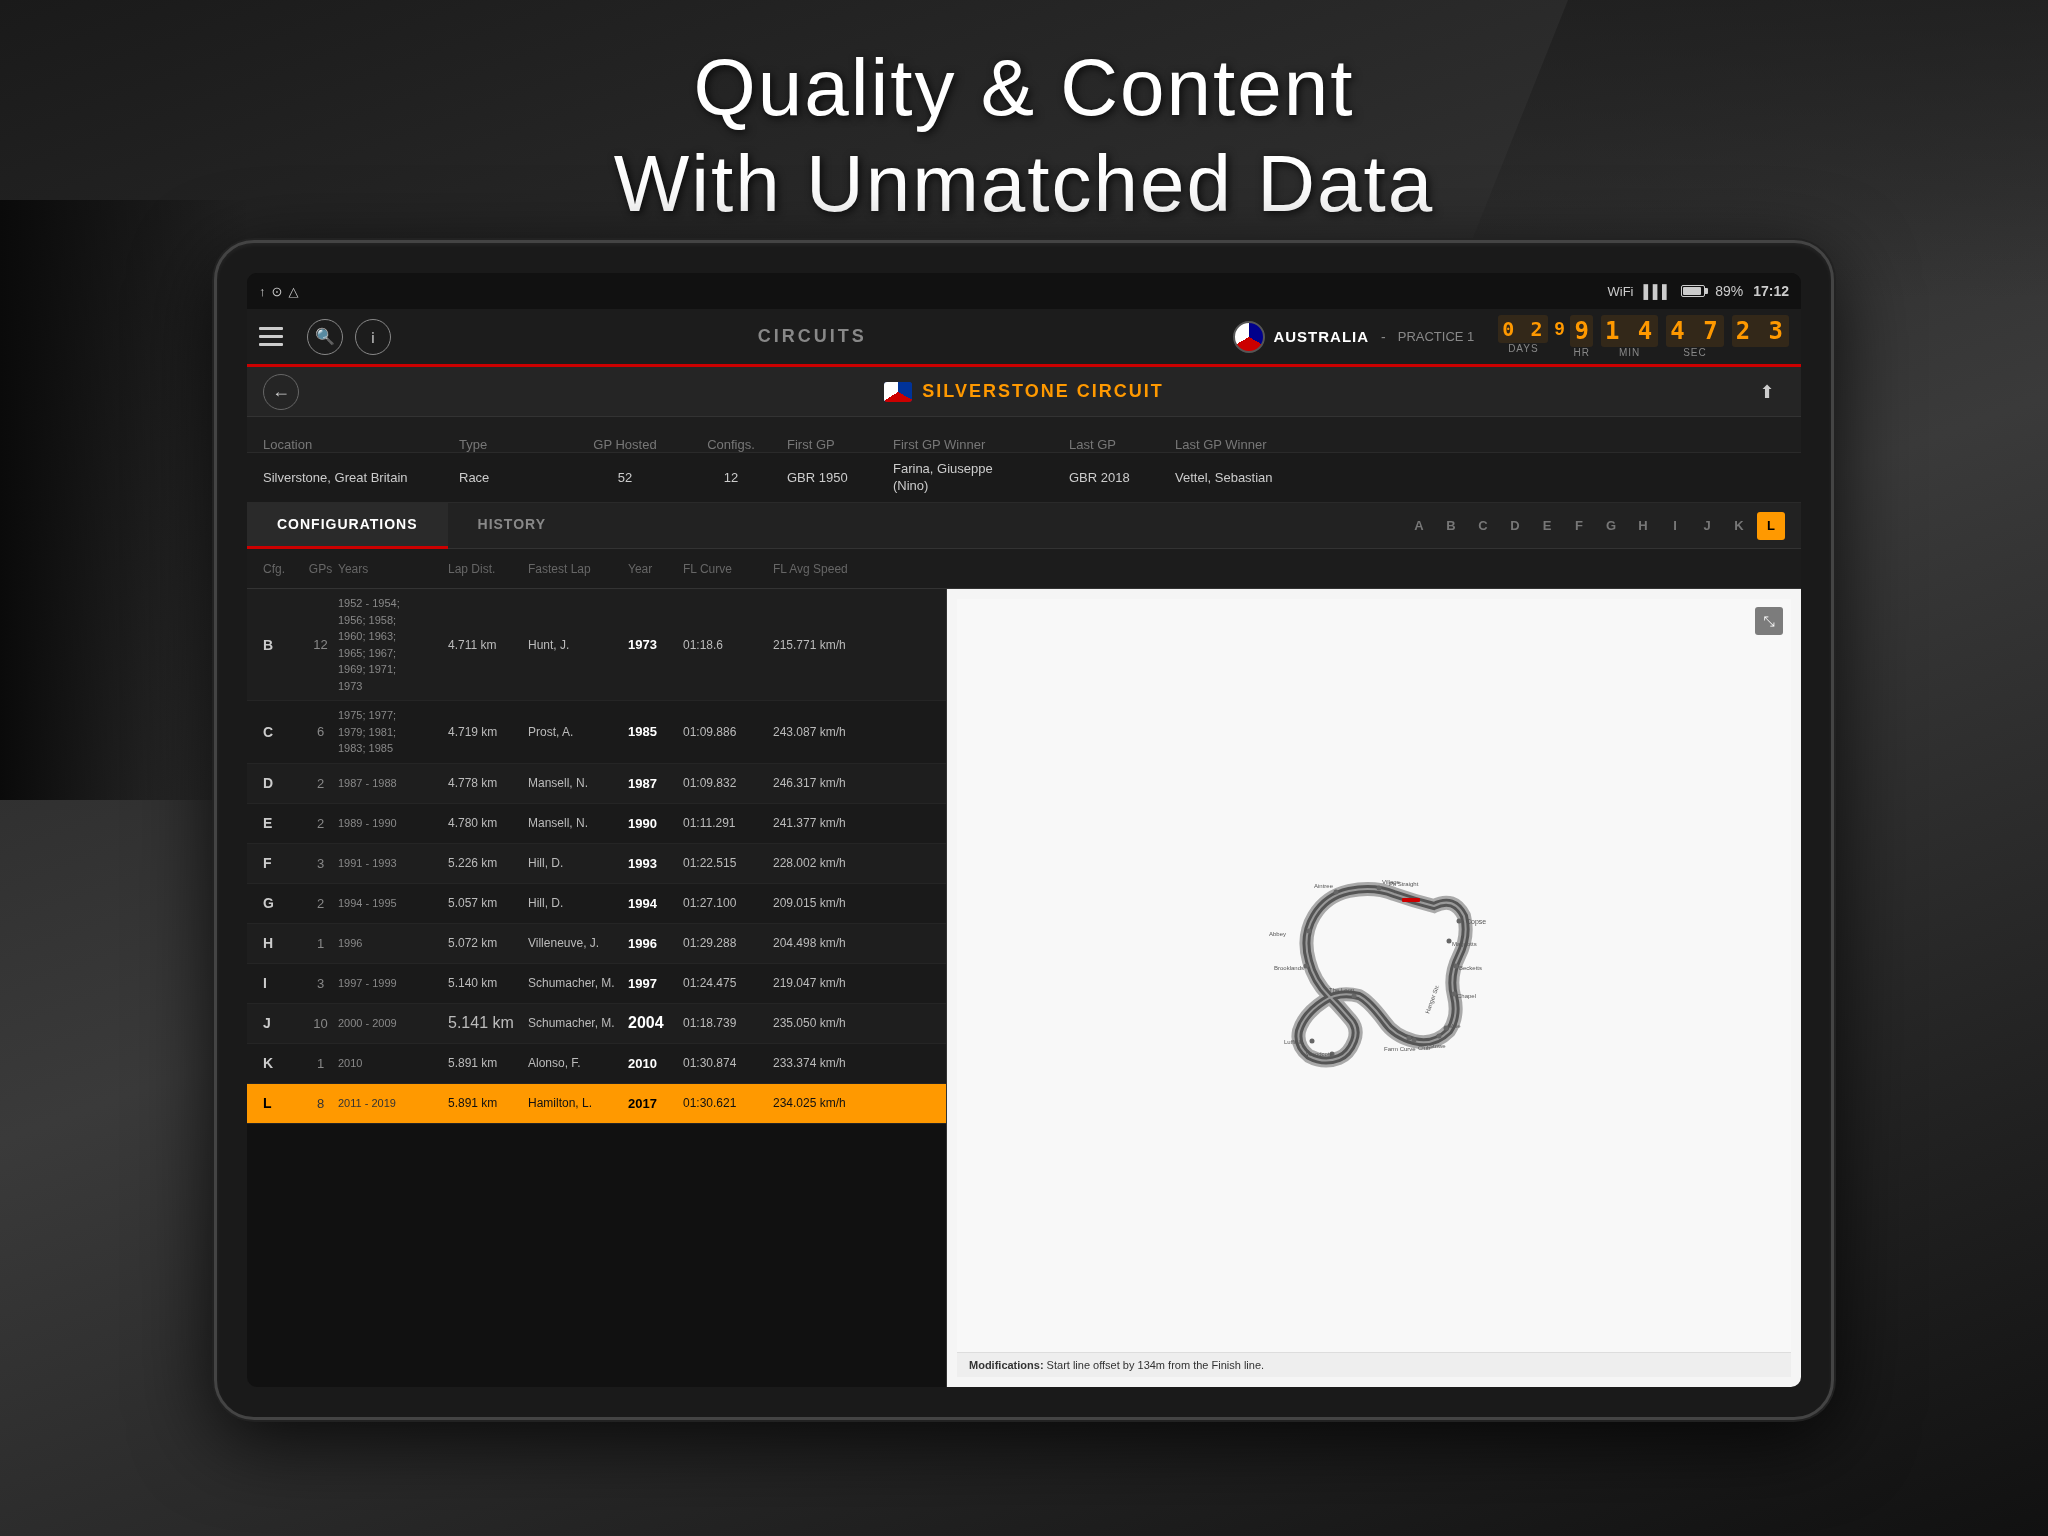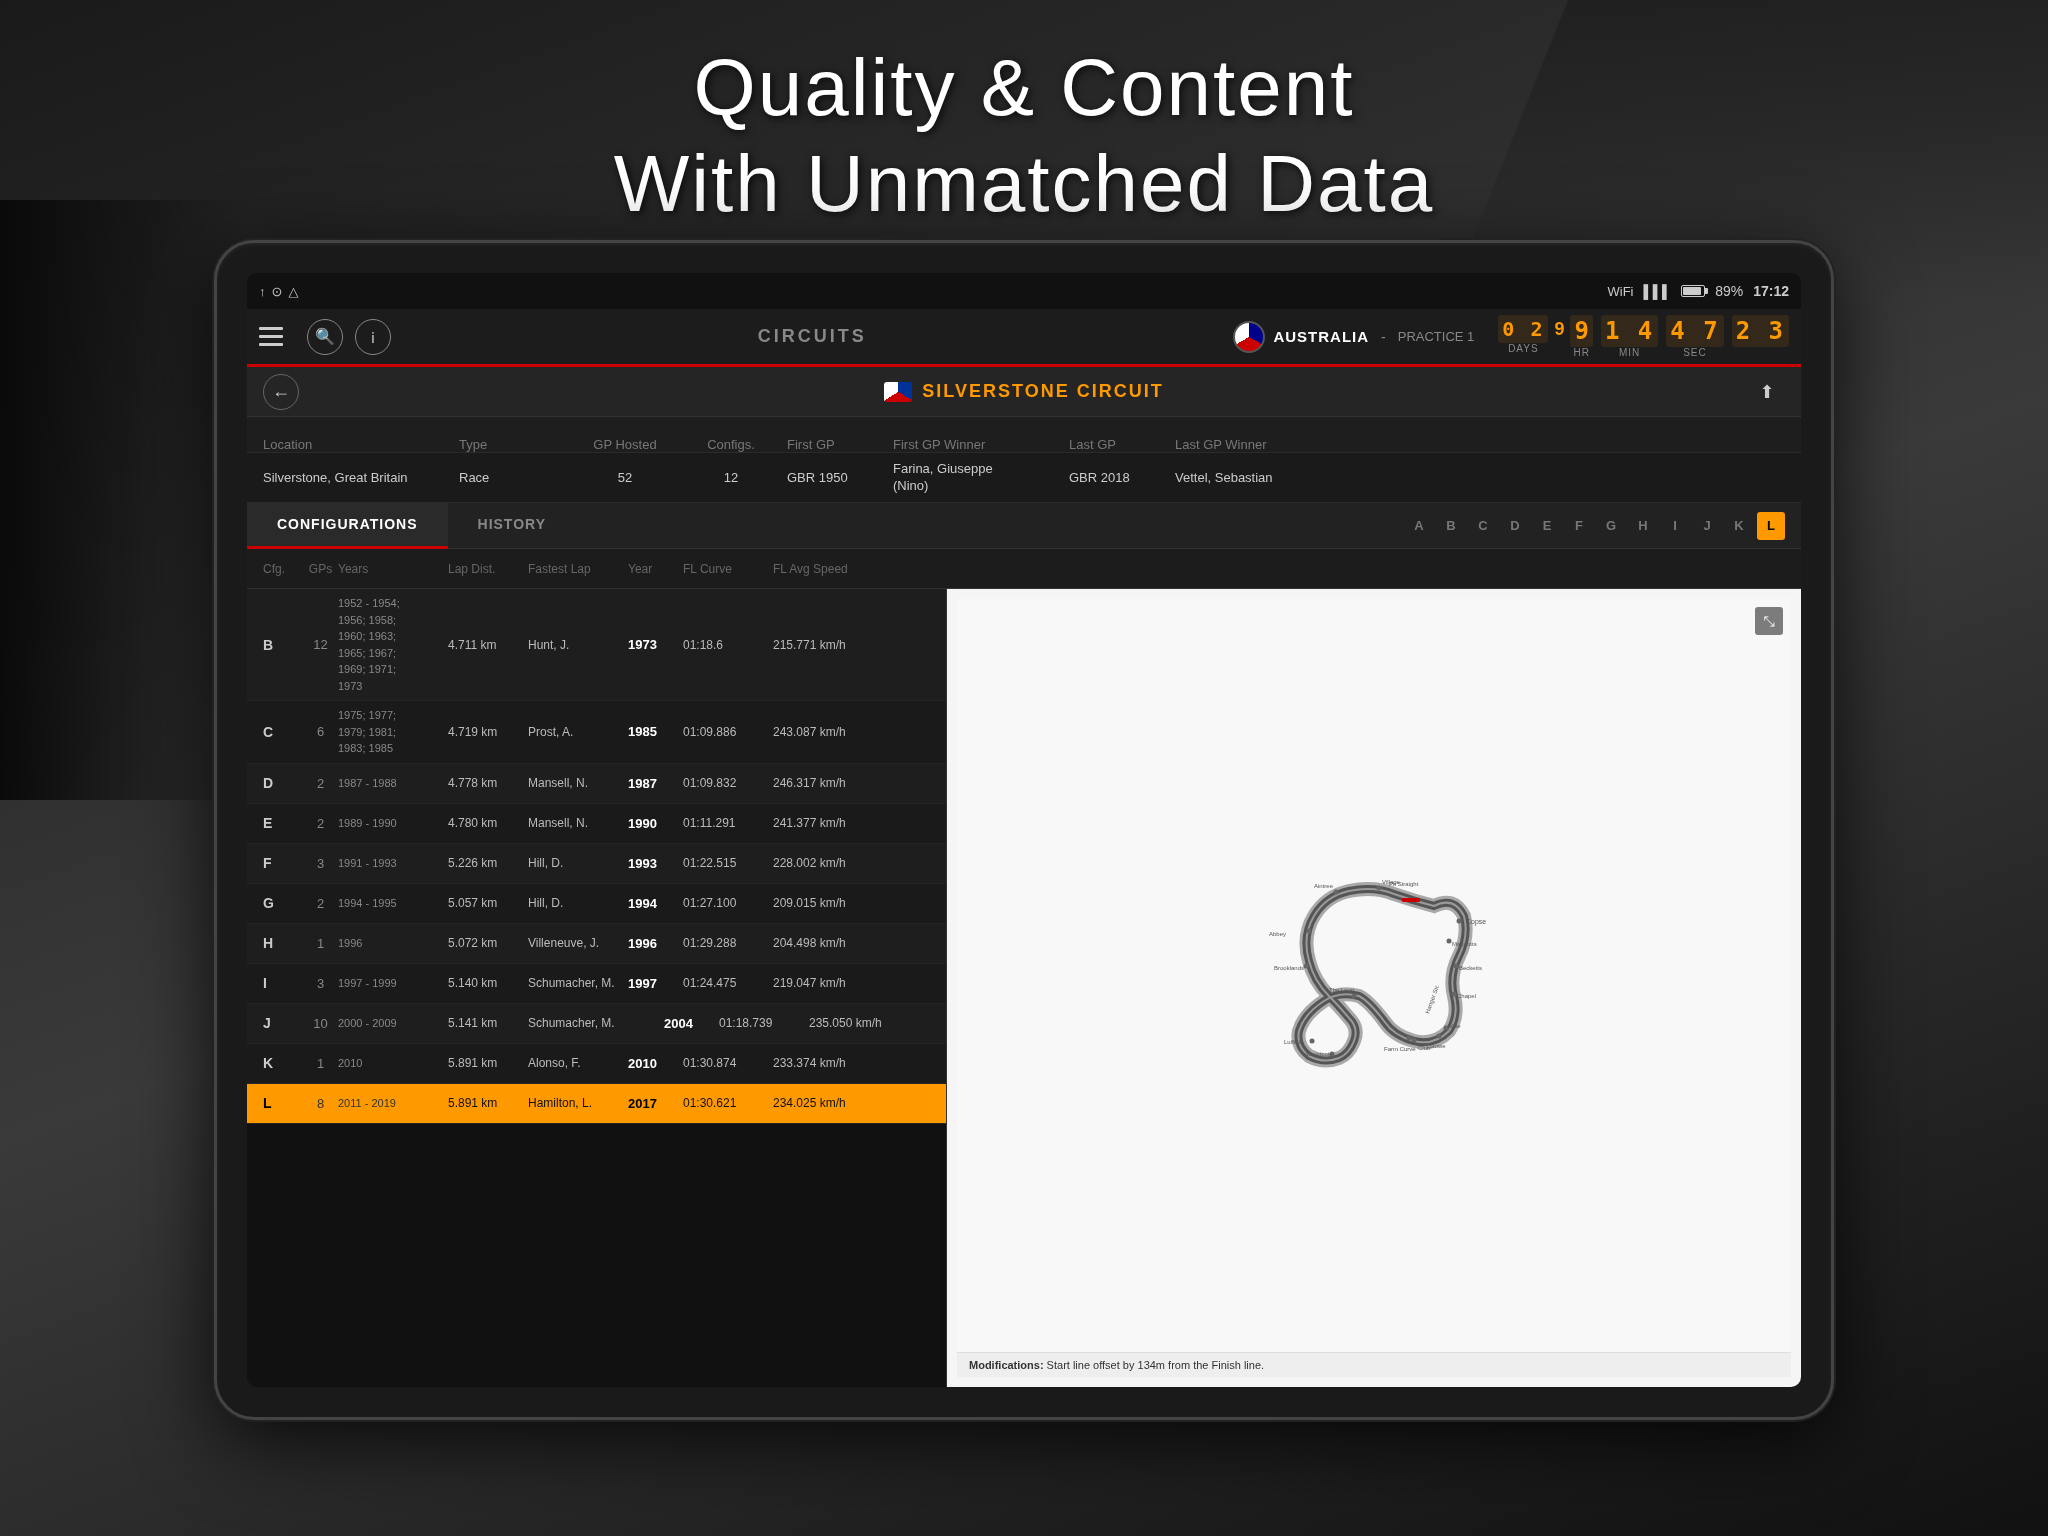--- a/index.html
+++ b/index.html
@@ -620,23 +620,23 @@
               <div style="width:100px;flex:none;font-size:12px;color:#bbb;">Schumacher, M.</div>
               <div style="width:55px;flex:none;font-size:13px;font-weight:bold;color:white;">1997</div>
               <div style="width:90px;flex:none;font-size:12px;color:#bbb;">01:24.475</div>
               <div style="flex:1;font-size:12px;color:#bbb;">219.047 km/h</div>
             </div>
 
             <div class="table-row" style="min-height:40px;padding:6px 16px;background:#1e1e1e;">
               <div style="width:40px;flex:none;font-size:14px;color:#ccc;font-weight:bold;">J</div>
               <div style="width:35px;flex:none;font-size:13px;color:#888;text-align:center;">10</div>
               <div style="width:110px;flex:none;font-size:11px;color:#888;">2000 - 2009</div>
-              <div style="width:80px;flex:none;font-size:12px;color:#bbb;">5.141 km</div>
+              <div style="width:80px;flex:none;font-size:16px;color:#bbb;">5.141 km</div>
               <div style="width:100px;flex:none;font-size:12px;color:#bbb;">Schumacher, M.</div>
-              <div style="width:55px;flex:none;font-size:13px;font-weight:bold;color:white;margin-left:36px;">2004</div>
+              <div style="width:55px;flex:none;font-size:16px;font-weight:bold;color:white;">2004</div>
               <div style="width:90px;flex:none;font-size:12px;color:#bbb;">01:18.739</div>
               <div style="flex:1;font-size:12px;color:#bbb;">235.050 km/h</div>
             </div>
 
             <div class="table-row" style="min-height:40px;padding:6px 16px;background:#1a1a1a;">
               <div style="width:40px;flex:none;font-size:14px;color:#ccc;font-weight:bold;">K</div>
               <div style="width:35px;flex:none;font-size:13px;color:#888;text-align:center;">1</div>
               <div style="width:110px;flex:none;font-size:11px;color:#888;">2010</div>
               <div style="width:80px;flex:none;font-size:12px;color:#bbb;">5.891 km</div>
               <div style="width:100px;flex:none;font-size:12px;color:#bbb;">Alonso, F.</div>

